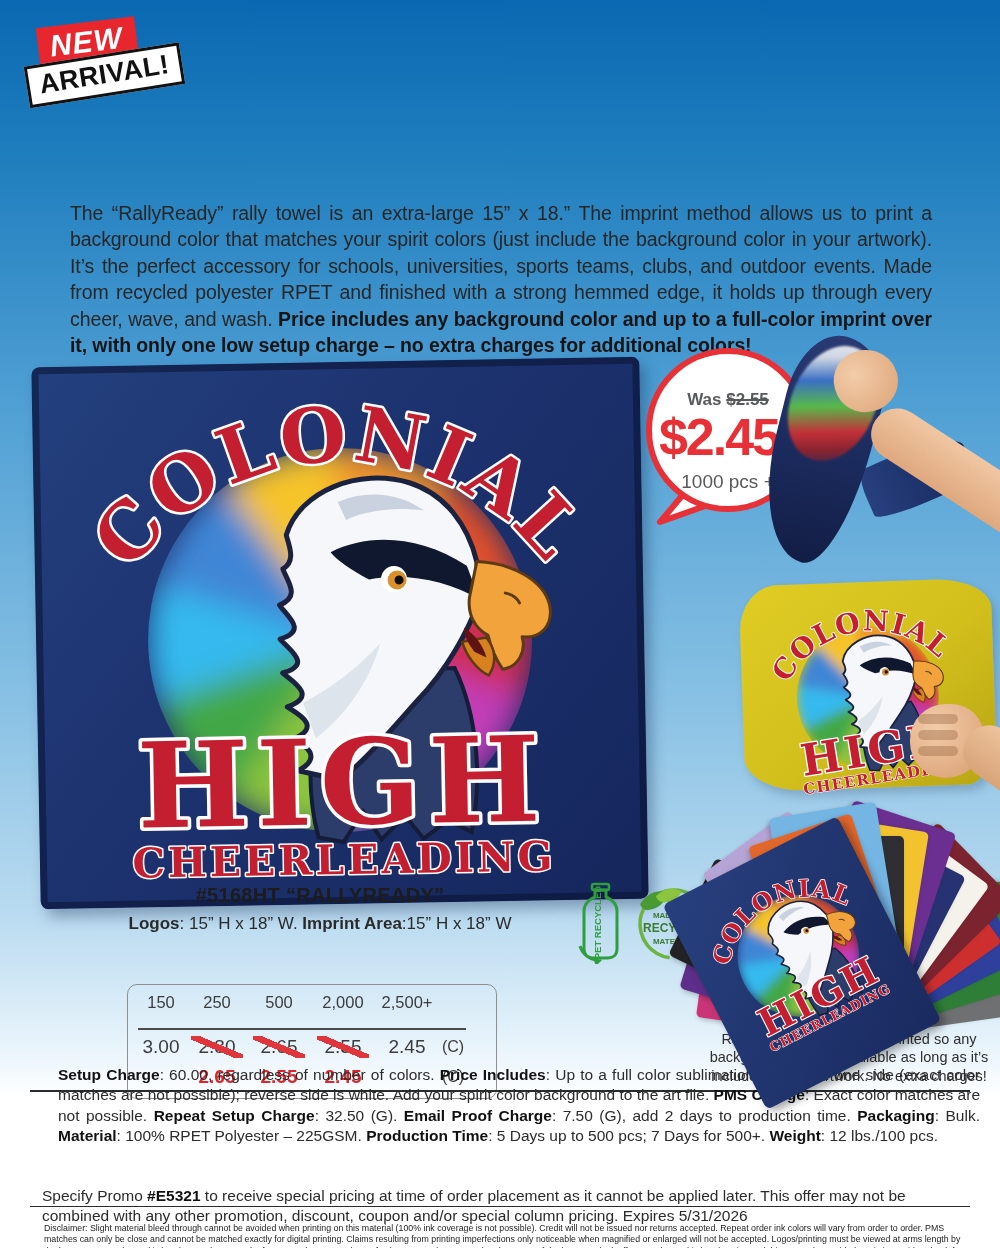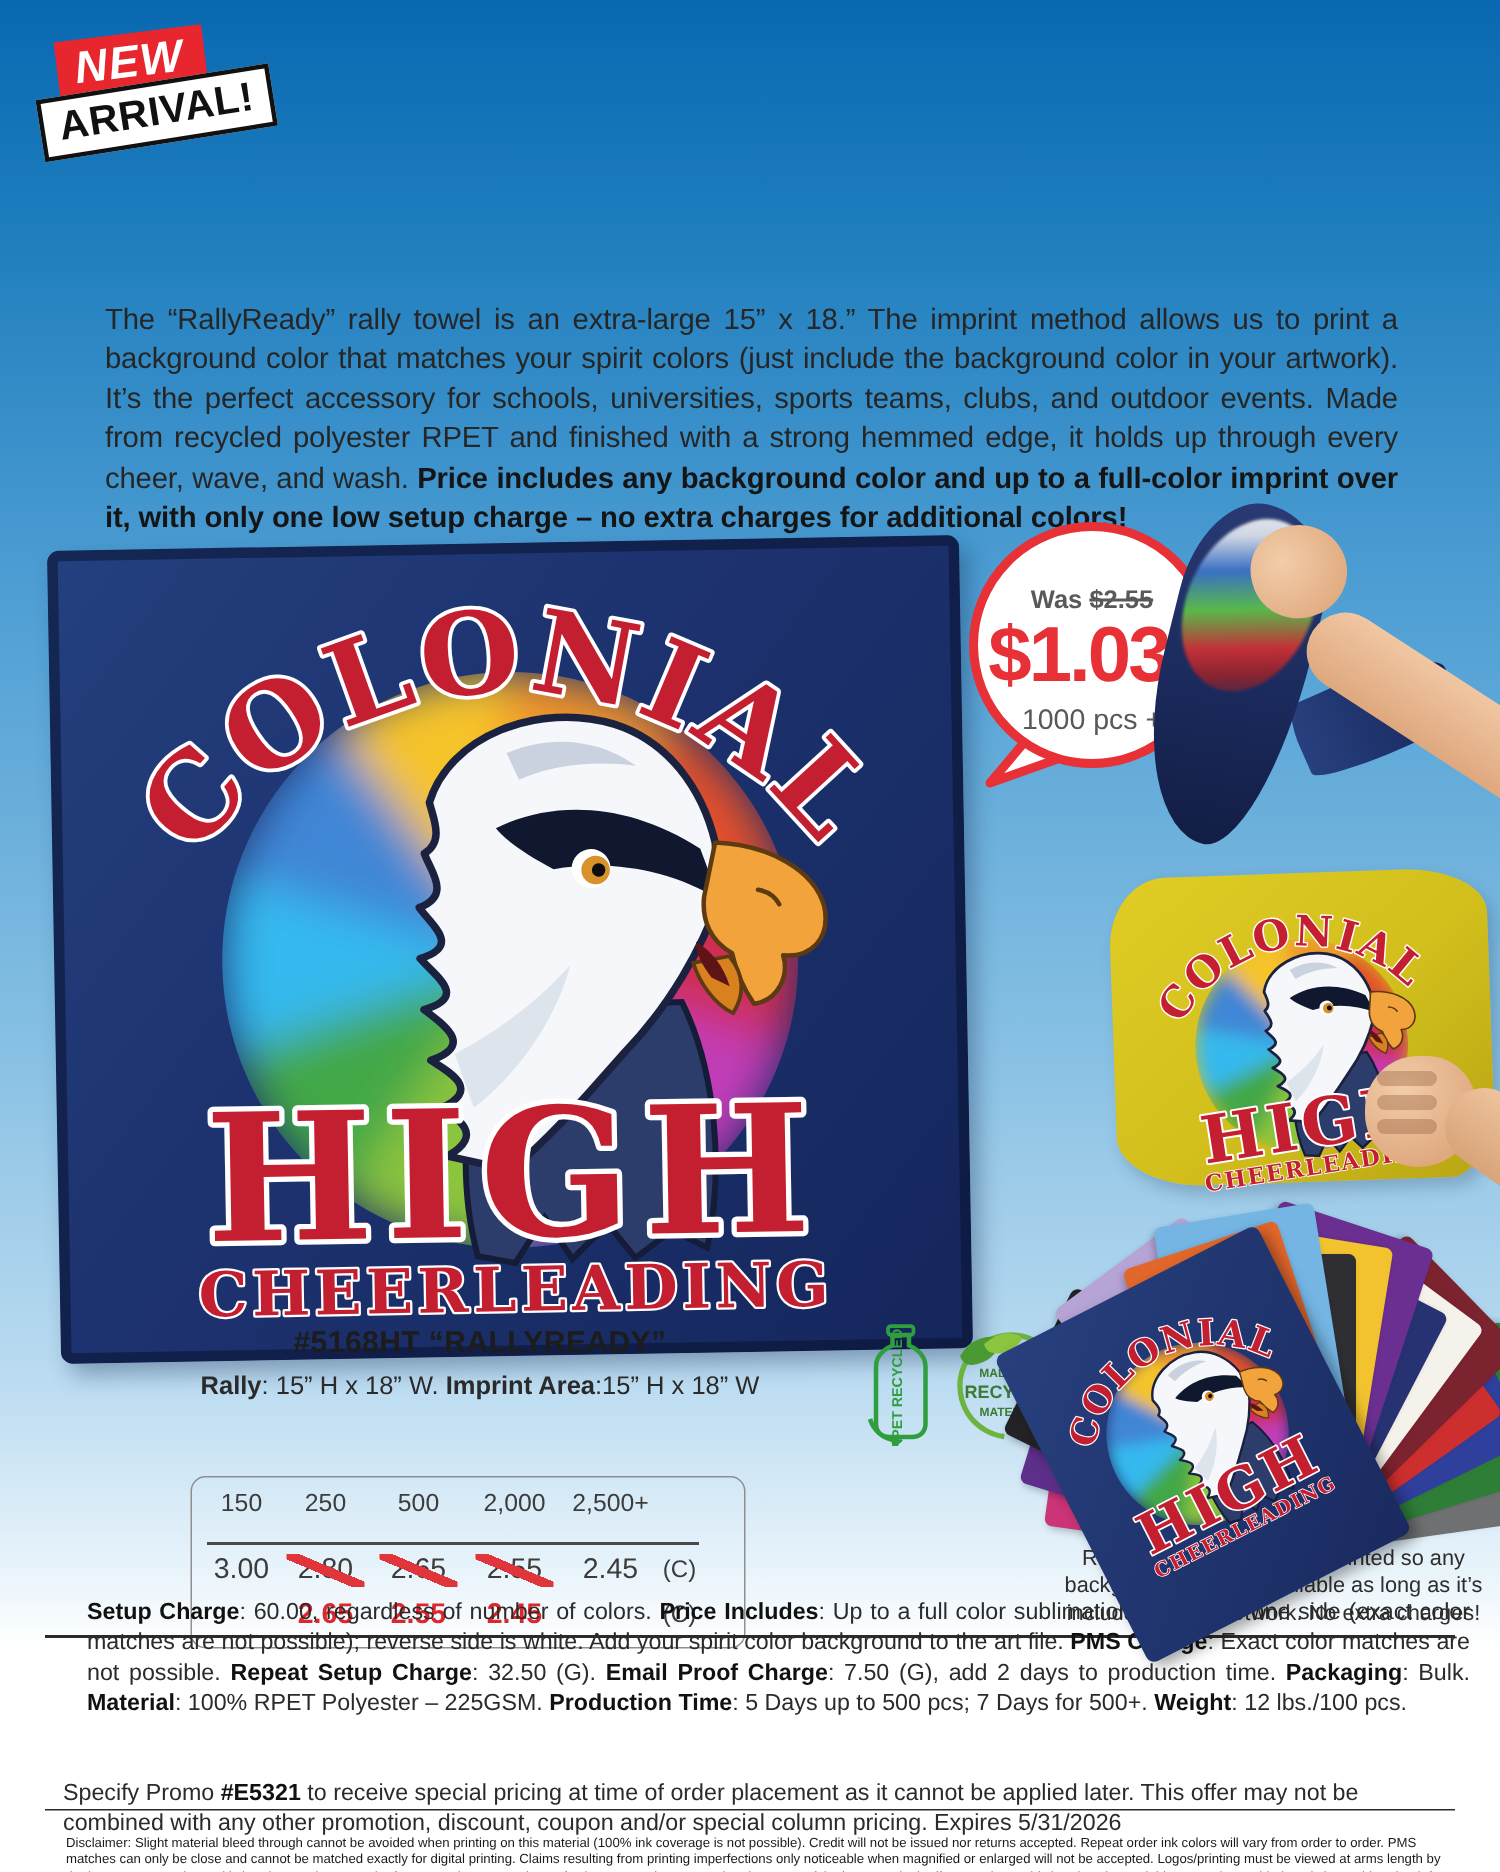--- a/index.html
+++ b/index.html
@@ -180,21 +180,21 @@
   <div class="abs burst">
     <svg width="176" height="186" viewBox="0 0 176 186">
       <path d="M52,142 L20,180 L82,158 Z" fill="#ffffff" stroke="#e73137" stroke-width="6" stroke-linejoin="round"></path>
       <circle cx="88" cy="88" r="79" fill="#ffffff" stroke="#e73137" stroke-width="6"></circle>
     </svg>
     <div class="txt">
       <div class="was">
         <span>Was</span>
         <span class="wp">$2.55</span>
       </div>
-      <div class="big"><span>$1.03</span><sub>(C)</sub></div>
+      <div class="big"><span>$2.45</span><sub>(C)</sub></div>
       <div class="qty">1000 pcs +</div>
     </div>
   </div>
 
   <div class="abs wave-zone">
     <div class="scrunch-tail"></div>
     <div class="scrunch">
         <div class="streaks"></div>
       </div>
     <div class="arm"></div>
@@ -259,21 +259,21 @@
         <path d="M82,14 q14,-12 26,-4 q-8,12 -20,10 q-5,-1 -6,-6 Z" fill="#8cc63f"></path>
         <text x="102" y="36" text-anchor="middle" font-family="Liberation Sans,sans-serif" font-size="8" font-weight="bold" fill="#3d7a33">MADE WITH</text>
         <text x="102" y="50" text-anchor="middle" font-family="Liberation Sans,sans-serif" font-size="12" font-weight="bold" fill="#3d7a33">RECYCLED</text>
         <text x="102" y="62" text-anchor="middle" font-family="Liberation Sans,sans-serif" font-size="8" font-weight="bold" fill="#3d7a33">MATERIALS</text>
       </g>
     </svg>
   </div>
 
   <div class="abs prodinfo">
     <div class="item">#5168HT “RALLYREADY”</div>
-    <div class="size"><b>Rally</b>: 15” H x 18” W.  <b>Imprint Area</b>:15” H x 18” W</div>
+    <div class="size"><b>Logos</b>: 15” H x 18” W.  <b>Imprint Area</b>:15” H x 18” W</div>
   </div>
 
   <div class="abs ptable">
     <div class="grid">
       <div class="hcell">150</div>
       <div class="hcell">250</div>
       <div class="hcell">500</div>
       <div class="hcell">2,000</div>
       <div class="hcell">2,500+</div>
       <div class="hcell"></div>

